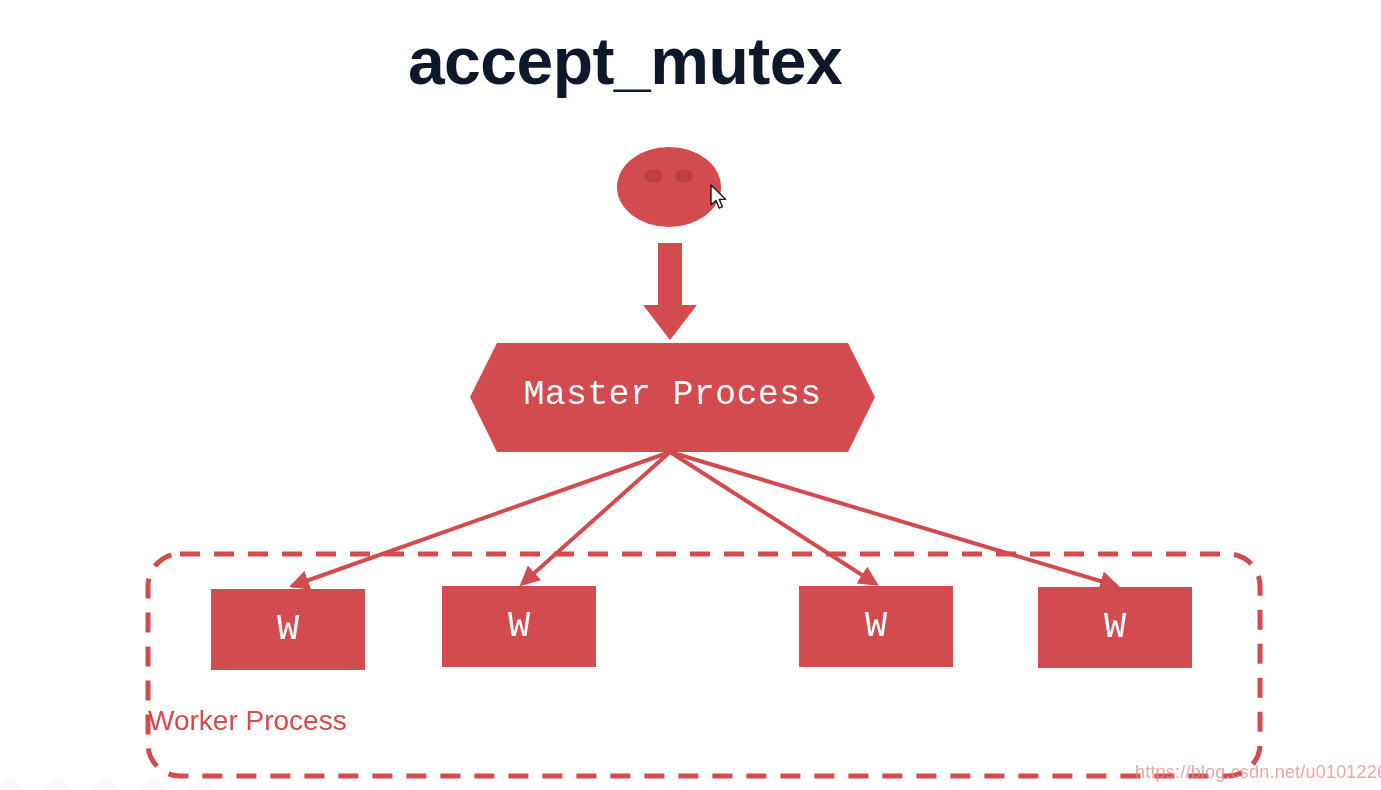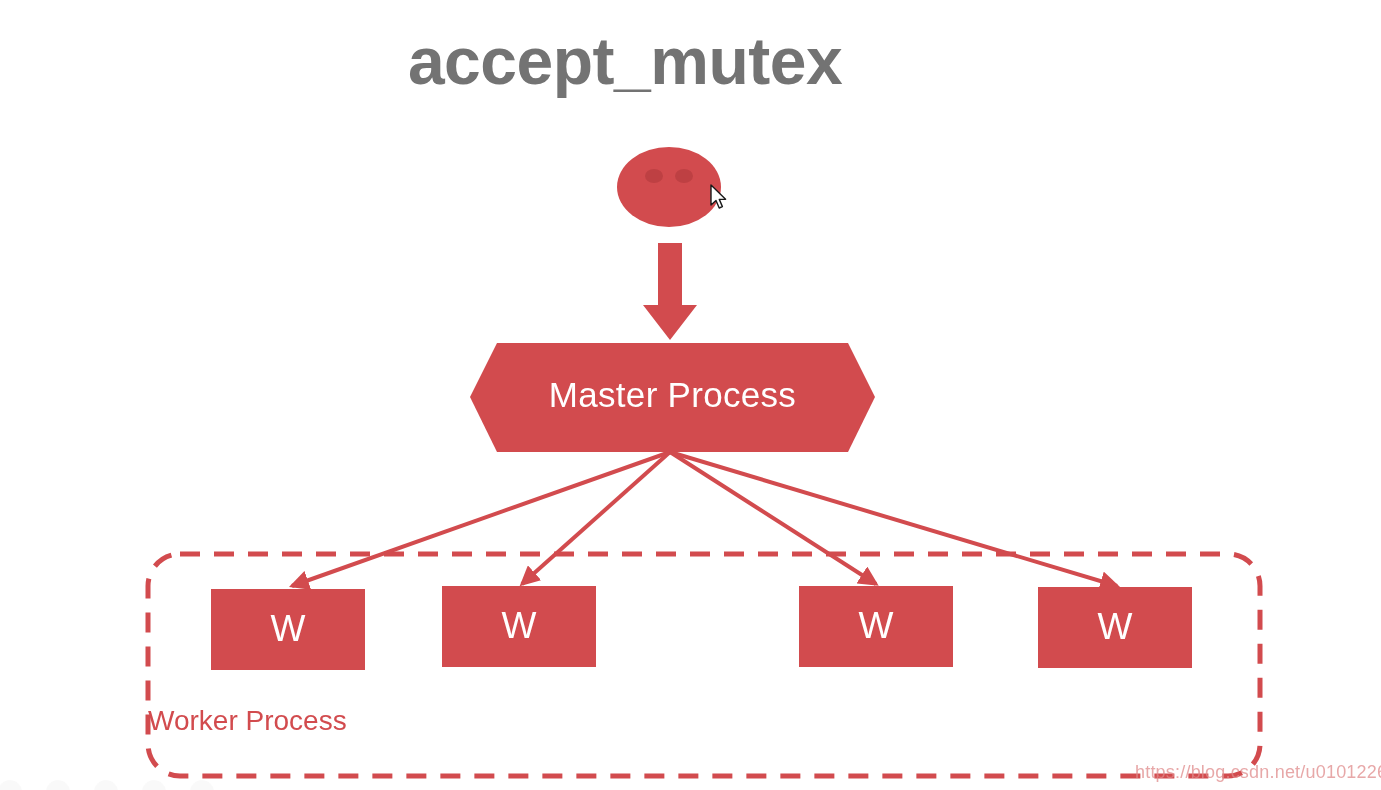--- a/index.html
+++ b/index.html
@@ -24,39 +24,39 @@
 
   
   #title {
     position: absolute;
     left: 0;
     top: 28px;
     width: 1250px;
     text-align: center;
     font-size: 66px;
     font-weight: bold;
-    color: #737373;
+    color: #0f172a;
     letter-spacing: -0.5px;
     line-height: 1.0;
     white-space: nowrap;
   }
 
   
   #canvas {
     position: absolute;
     left: 0; top: 0;
     width: 1381px;
     height: 790px;
   }
 
   
   .shape-label {
     position: absolute;
     color: #ffffff;
-    font-family: Liberation Sans, sans-serif;
+    font-family: Liberation Mono, monospace;
     white-space: nowrap;
     text-align: center;
   }
 
   #master-label {
     left: 470px;
     top: 375px;
     width: 405px;
     font-size: 35px;
     font-weight: normal;

